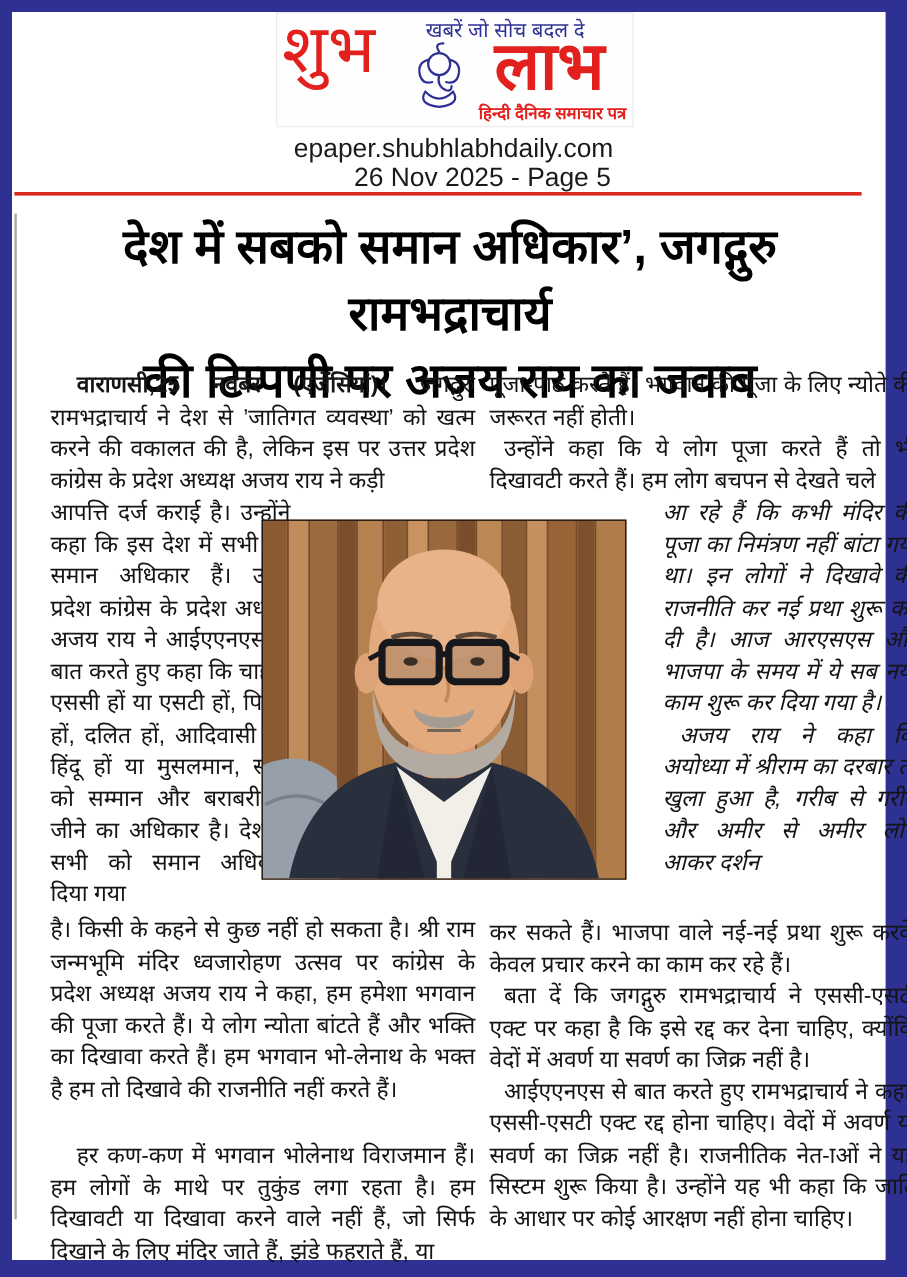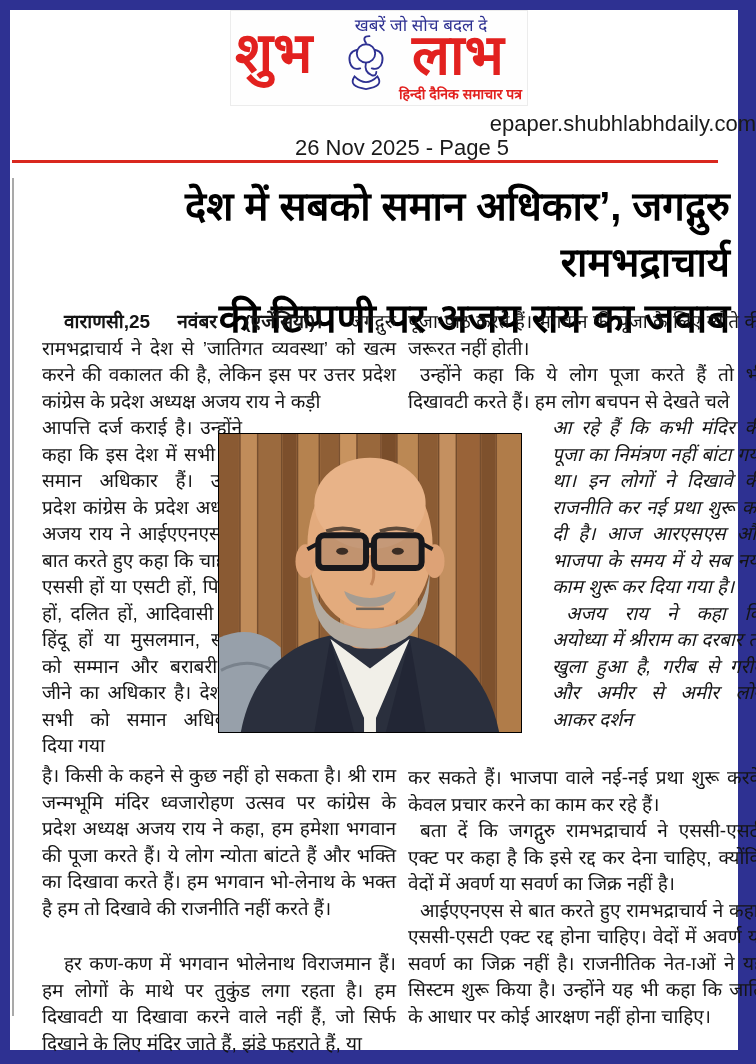--- a/index.html
+++ b/index.html
@@ -20,44 +20,44 @@
   
   .masthead{
     left:230px;top:10px;width:298px;height:96px;
     background:#fefefe;border:1px solid #ececec;box-sizing:border-box;
   }
   .tagline{
     position:absolute;right:6px;top:2px;width:200px;
     color:var(--brand-blue);font-weight:normal;font-size:17px;text-align:center;
   }
   .mast-title-left{
-    position:absolute;left:4px;top:14px;
-    color:var(--brand-red);font-weight:bold;font-size:56px;line-height:1;
+    position:absolute;left:4px;top:2px;
+    color:var(--brand-red);font-weight:normal;font-size:56px;line-height:1;
   }
   .mast-title-right{
     position:absolute;left:158px;top:16px;
     color:var(--brand-red);font-weight:bold;font-size:56px;line-height:1;margin-left:23px;
   }
   .ganesh{position:absolute;left:112px;top:24px;width:46px;height:60px;color:var(--brand-blue);}
   .mast-sub{
     position:absolute;right:5px;bottom:2px;
     color:var(--brand-red);font-weight:bold;font-size:14px;
   }
   .site-url{
-    left:0;top:112px;width:756px;text-align:right;
+    left:0;top:112px;width:756px;text-align:center;
     color:#1a1a1a;font-size:22px;line-height:24px;
   }
   .date-line{
     left:0;top:136px;width:756px;text-align:center;
     color:#1a1a1a;font-size:22px;line-height:24px;padding-left:24px;
   }
   .red-rule{left:12px;top:160px;width:706px;height:3px;background:var(--rule-red);}
   .edge-line{left:12px;top:178px;width:2px;height:838px;background:#a9a9a9;}
   
-  .headline{left:20px;top:178px;width:710px;text-align:right;color:#000;}
+  .headline{left:20px;top:178px;width:710px;text-align:center;color:#000;}
   .headline div{font-weight:700;font-size:40px;line-height:56px;}
   
   .body-block{
     color:var(--ink);font-size:19px;line-height:26.5px;text-align:justify;padding-left:28px;
   }
   .body-block p{margin:0;text-indent:22px;}
   .body-block p.noindent{text-indent:0;}
   .dateline{font-weight:bold;}
   
   .photo{left:218px;top:433px;width:304px;height:300px;border:1.5px solid #000;box-sizing:border-box;background:#a9744a;}

